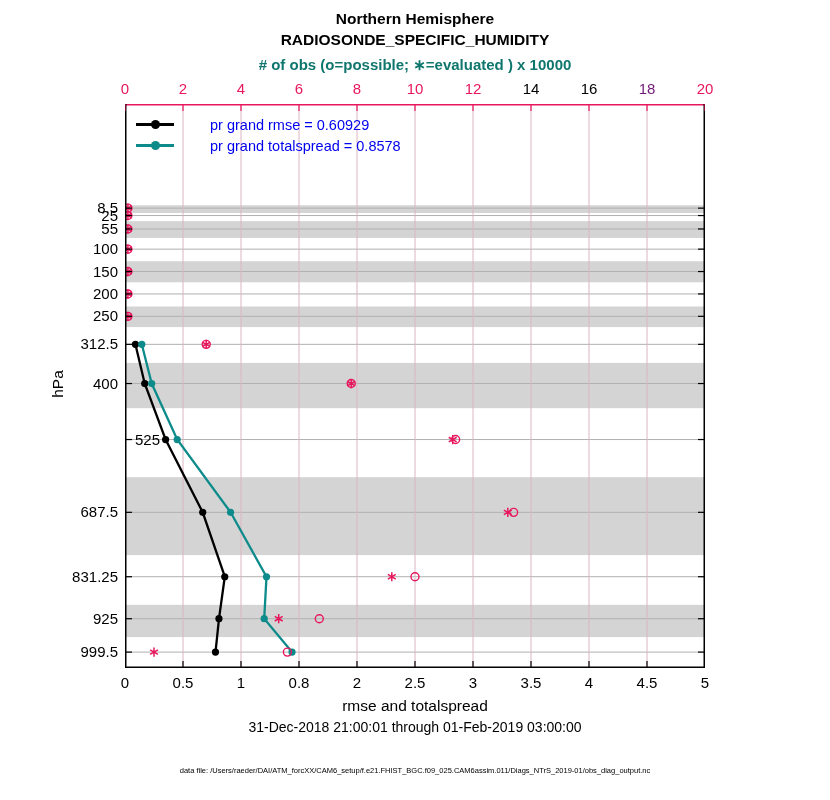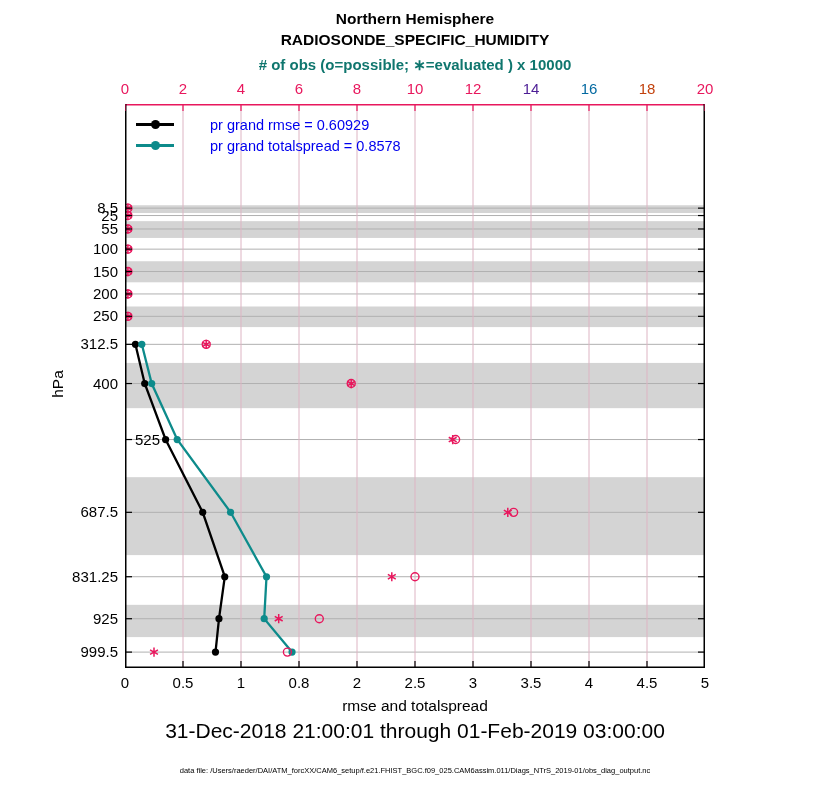--- a/index.html
+++ b/index.html
@@ -5,21 +5,21 @@
   html,body{margin:0;padding:0;background:#fff;}
   #canvas{
     position:relative;width:830px;height:800px;background:#ffffff;overflow:hidden;
     font-family:"Liberation Sans", sans-serif;color:#000;
   }
   .abs{position:absolute;}
   .ctr{left:0;width:830px;text-align:center;}
   .title-line{font-weight:bold;font-size:15.5px;}
   .obs-label{font-size:15px;font-weight:bold;}
   .axis-label{font-size:15.5px;}
-  .timespan{font-size:21px;}
+  .timespan{font-size:14px;}
   .datafile{font-size:7.5px;text-align:center;}
   .tick-label{font-size:15px;line-height:18px;white-space:nowrap;}
   .ytick{text-align:right;}
   .xtick,.ttick{text-align:center;width:50px;}
   .ylab{transform:rotate(-90deg);font-size:15.5px;}
   #plot-box{position:absolute;left:125px;top:104px;width:580px;height:564px;}
   #legend{position:absolute;left:136px;top:114px;}
   .legend-row{height:21px;display:flex;align-items:center;gap:28px;}
   .legend-sample{position:relative;width:38px;height:3px;margin-right:8px;flex:0 0 38px;}
   .legend-dot{position:absolute;left:15px;top:-3px;width:9px;height:9px;border-radius:50%;}
@@ -211,17 +211,17 @@
     <div class="abs tick-label xtick" style="left: 564px; top: 674px;">4</div>
     <div class="abs tick-label xtick" style="left: 622px; top: 674px;">4.5</div>
     <div class="abs tick-label xtick" style="left: 680px; top: 674px;">5</div>
     <div class="abs tick-label ttick" style="left: 100px; top: 80px; color: rgb(232, 23, 93);">0</div>
     <div class="abs tick-label ttick" style="left: 158px; top: 80px; color: rgb(232, 23, 93);">2</div>
     <div class="abs tick-label ttick" style="left: 216px; top: 80px; color: rgb(232, 23, 93);">4</div>
     <div class="abs tick-label ttick" style="left: 274px; top: 80px; color: rgb(232, 23, 93);">6</div>
     <div class="abs tick-label ttick" style="left: 332px; top: 80px; color: rgb(232, 23, 93);">8</div>
     <div class="abs tick-label ttick" style="left: 390px; top: 80px; color: rgb(232, 23, 93);">10</div>
     <div class="abs tick-label ttick" style="left: 448px; top: 80px; color: rgb(232, 23, 93);">12</div>
-    <div class="abs tick-label ttick" style="left: 506px; top: 80px; color: #4c1d95;">14</div>
-    <div class="abs tick-label ttick" style="left: 564px; top: 80px; color: #0369a1;">16</div>
-    <div class="abs tick-label ttick" style="left: 622px; top: 80px; color: #c2410c;">18</div>
+    <div class="abs tick-label ttick" style="left: 506px; top: 80px; color: #000000;">14</div>
+    <div class="abs tick-label ttick" style="left: 564px; top: 80px; color: #000000;">16</div>
+    <div class="abs tick-label ttick" style="left: 622px; top: 80px; color: #701a75;">18</div>
     <div class="abs tick-label ttick" style="left: 680px; top: 80px; color: rgb(232, 23, 93);">20</div>
   </div>
 
 </body></html>

